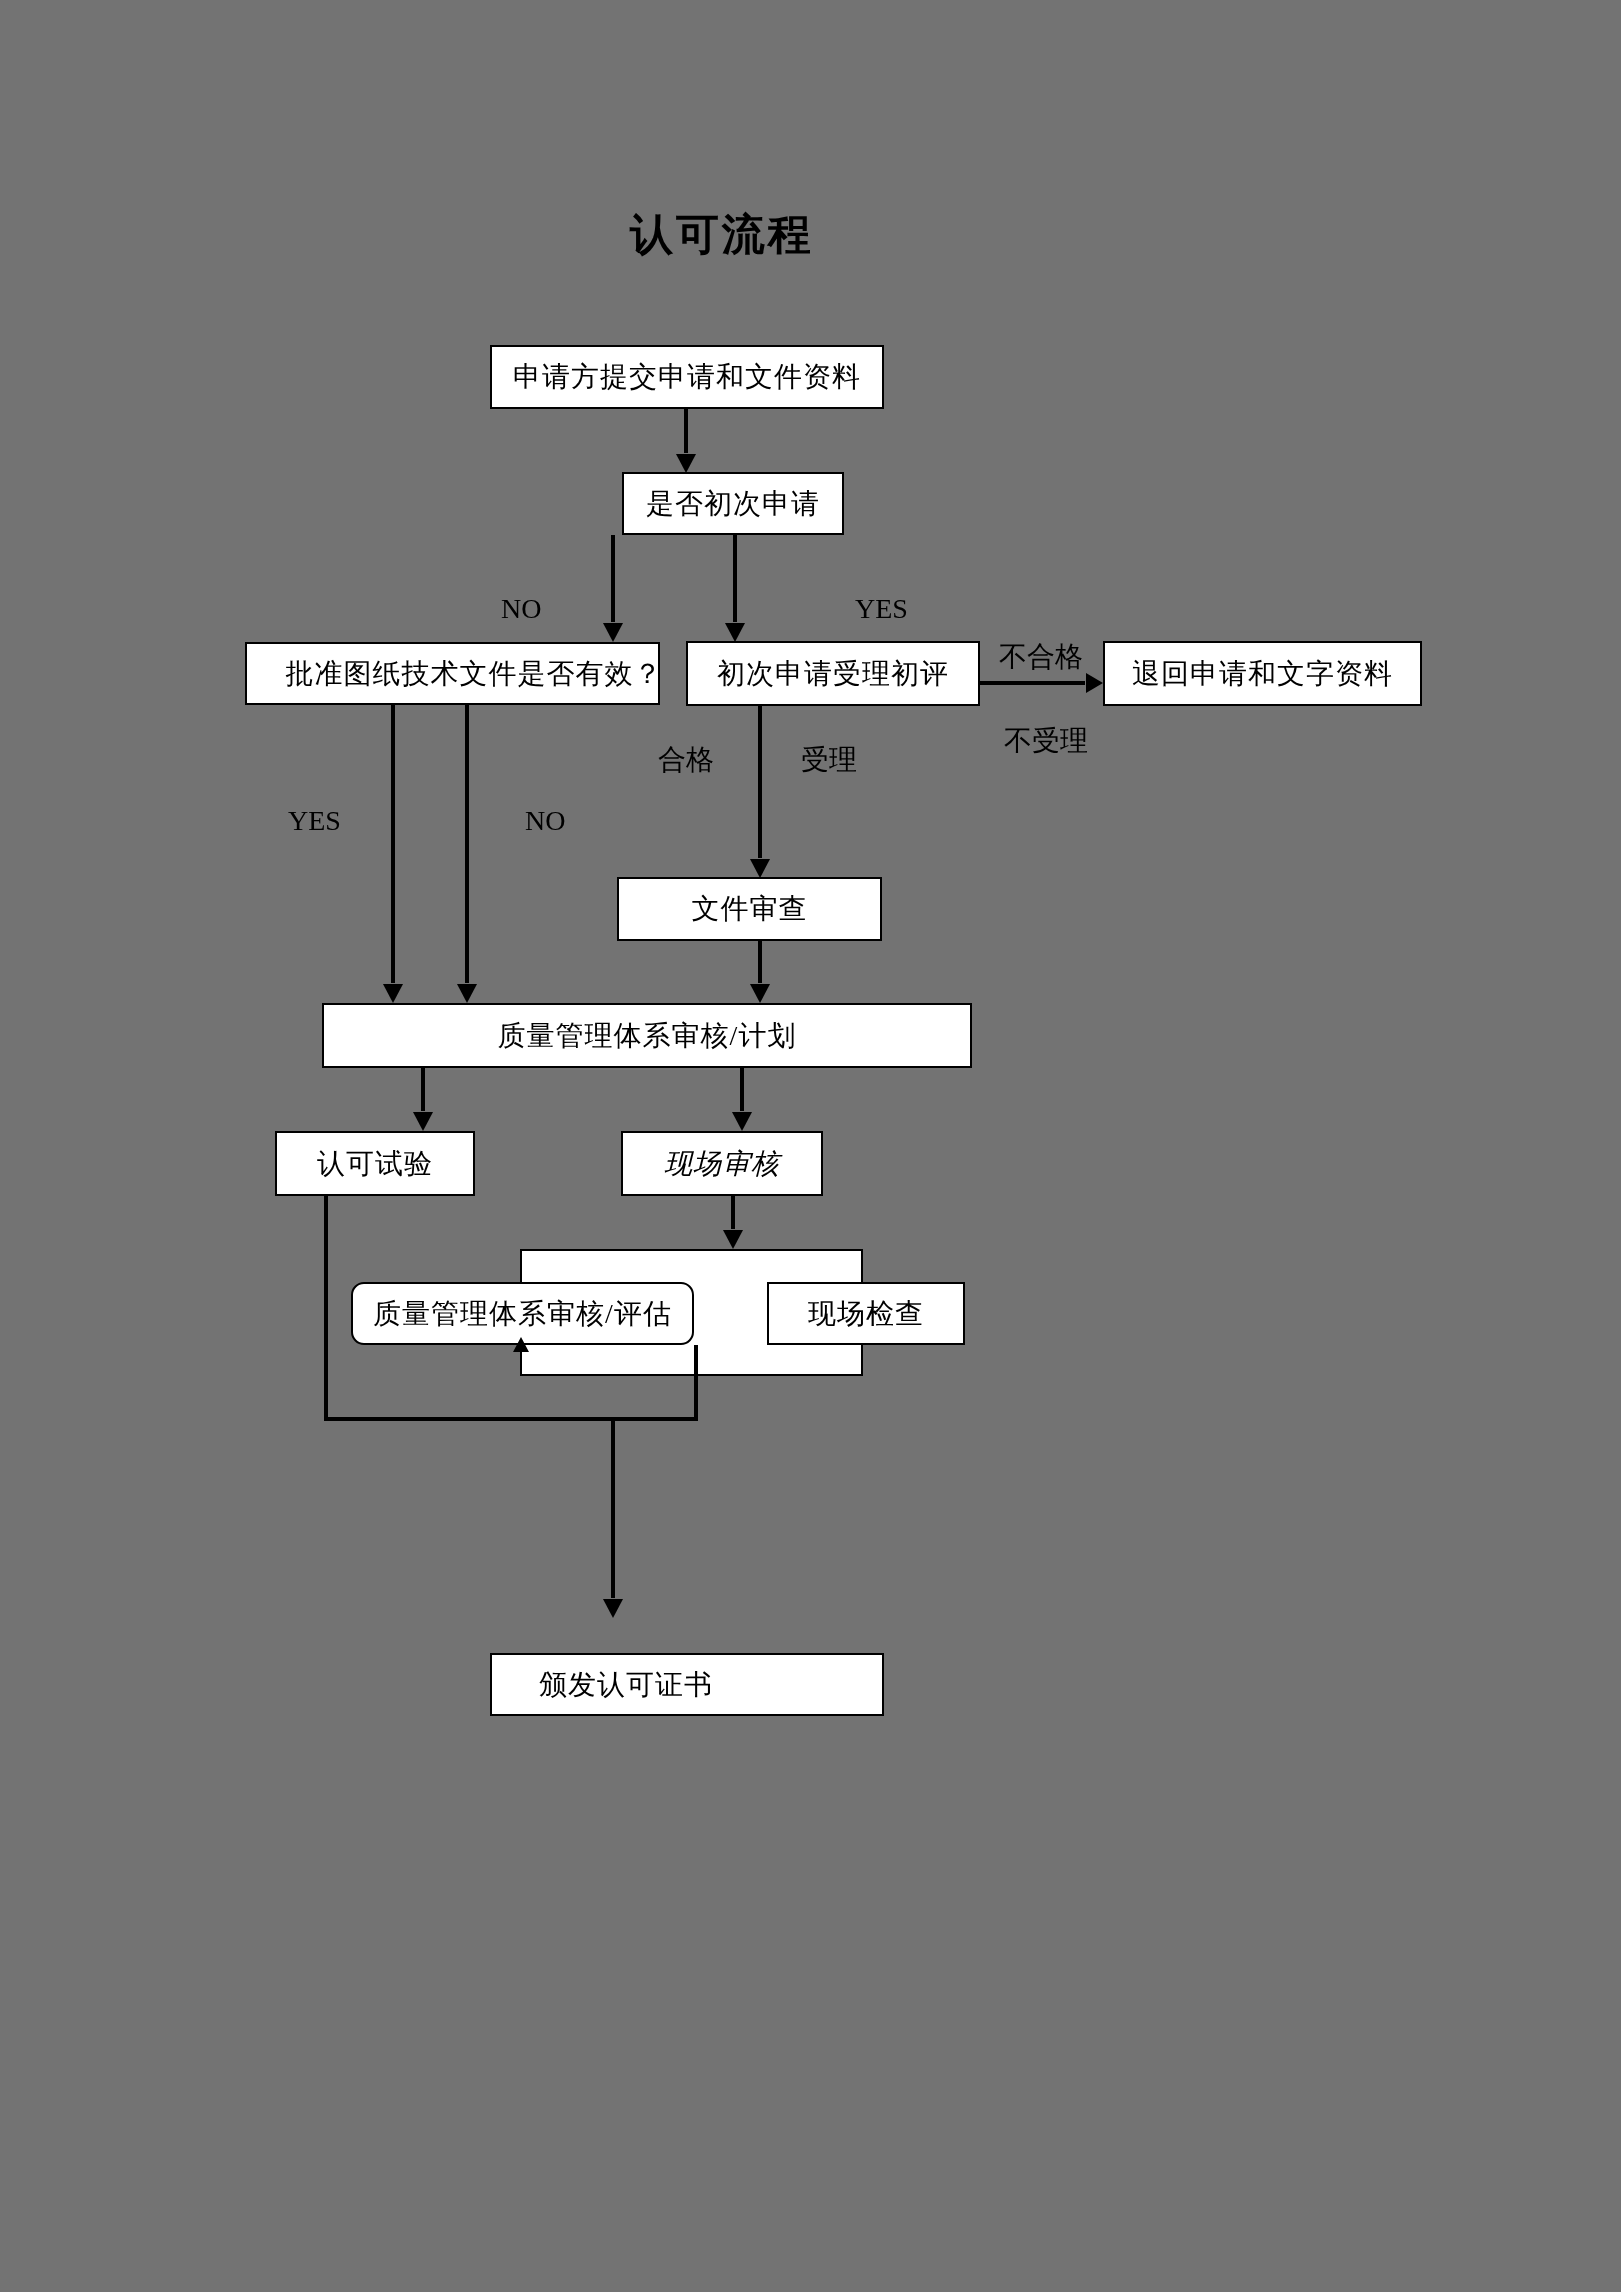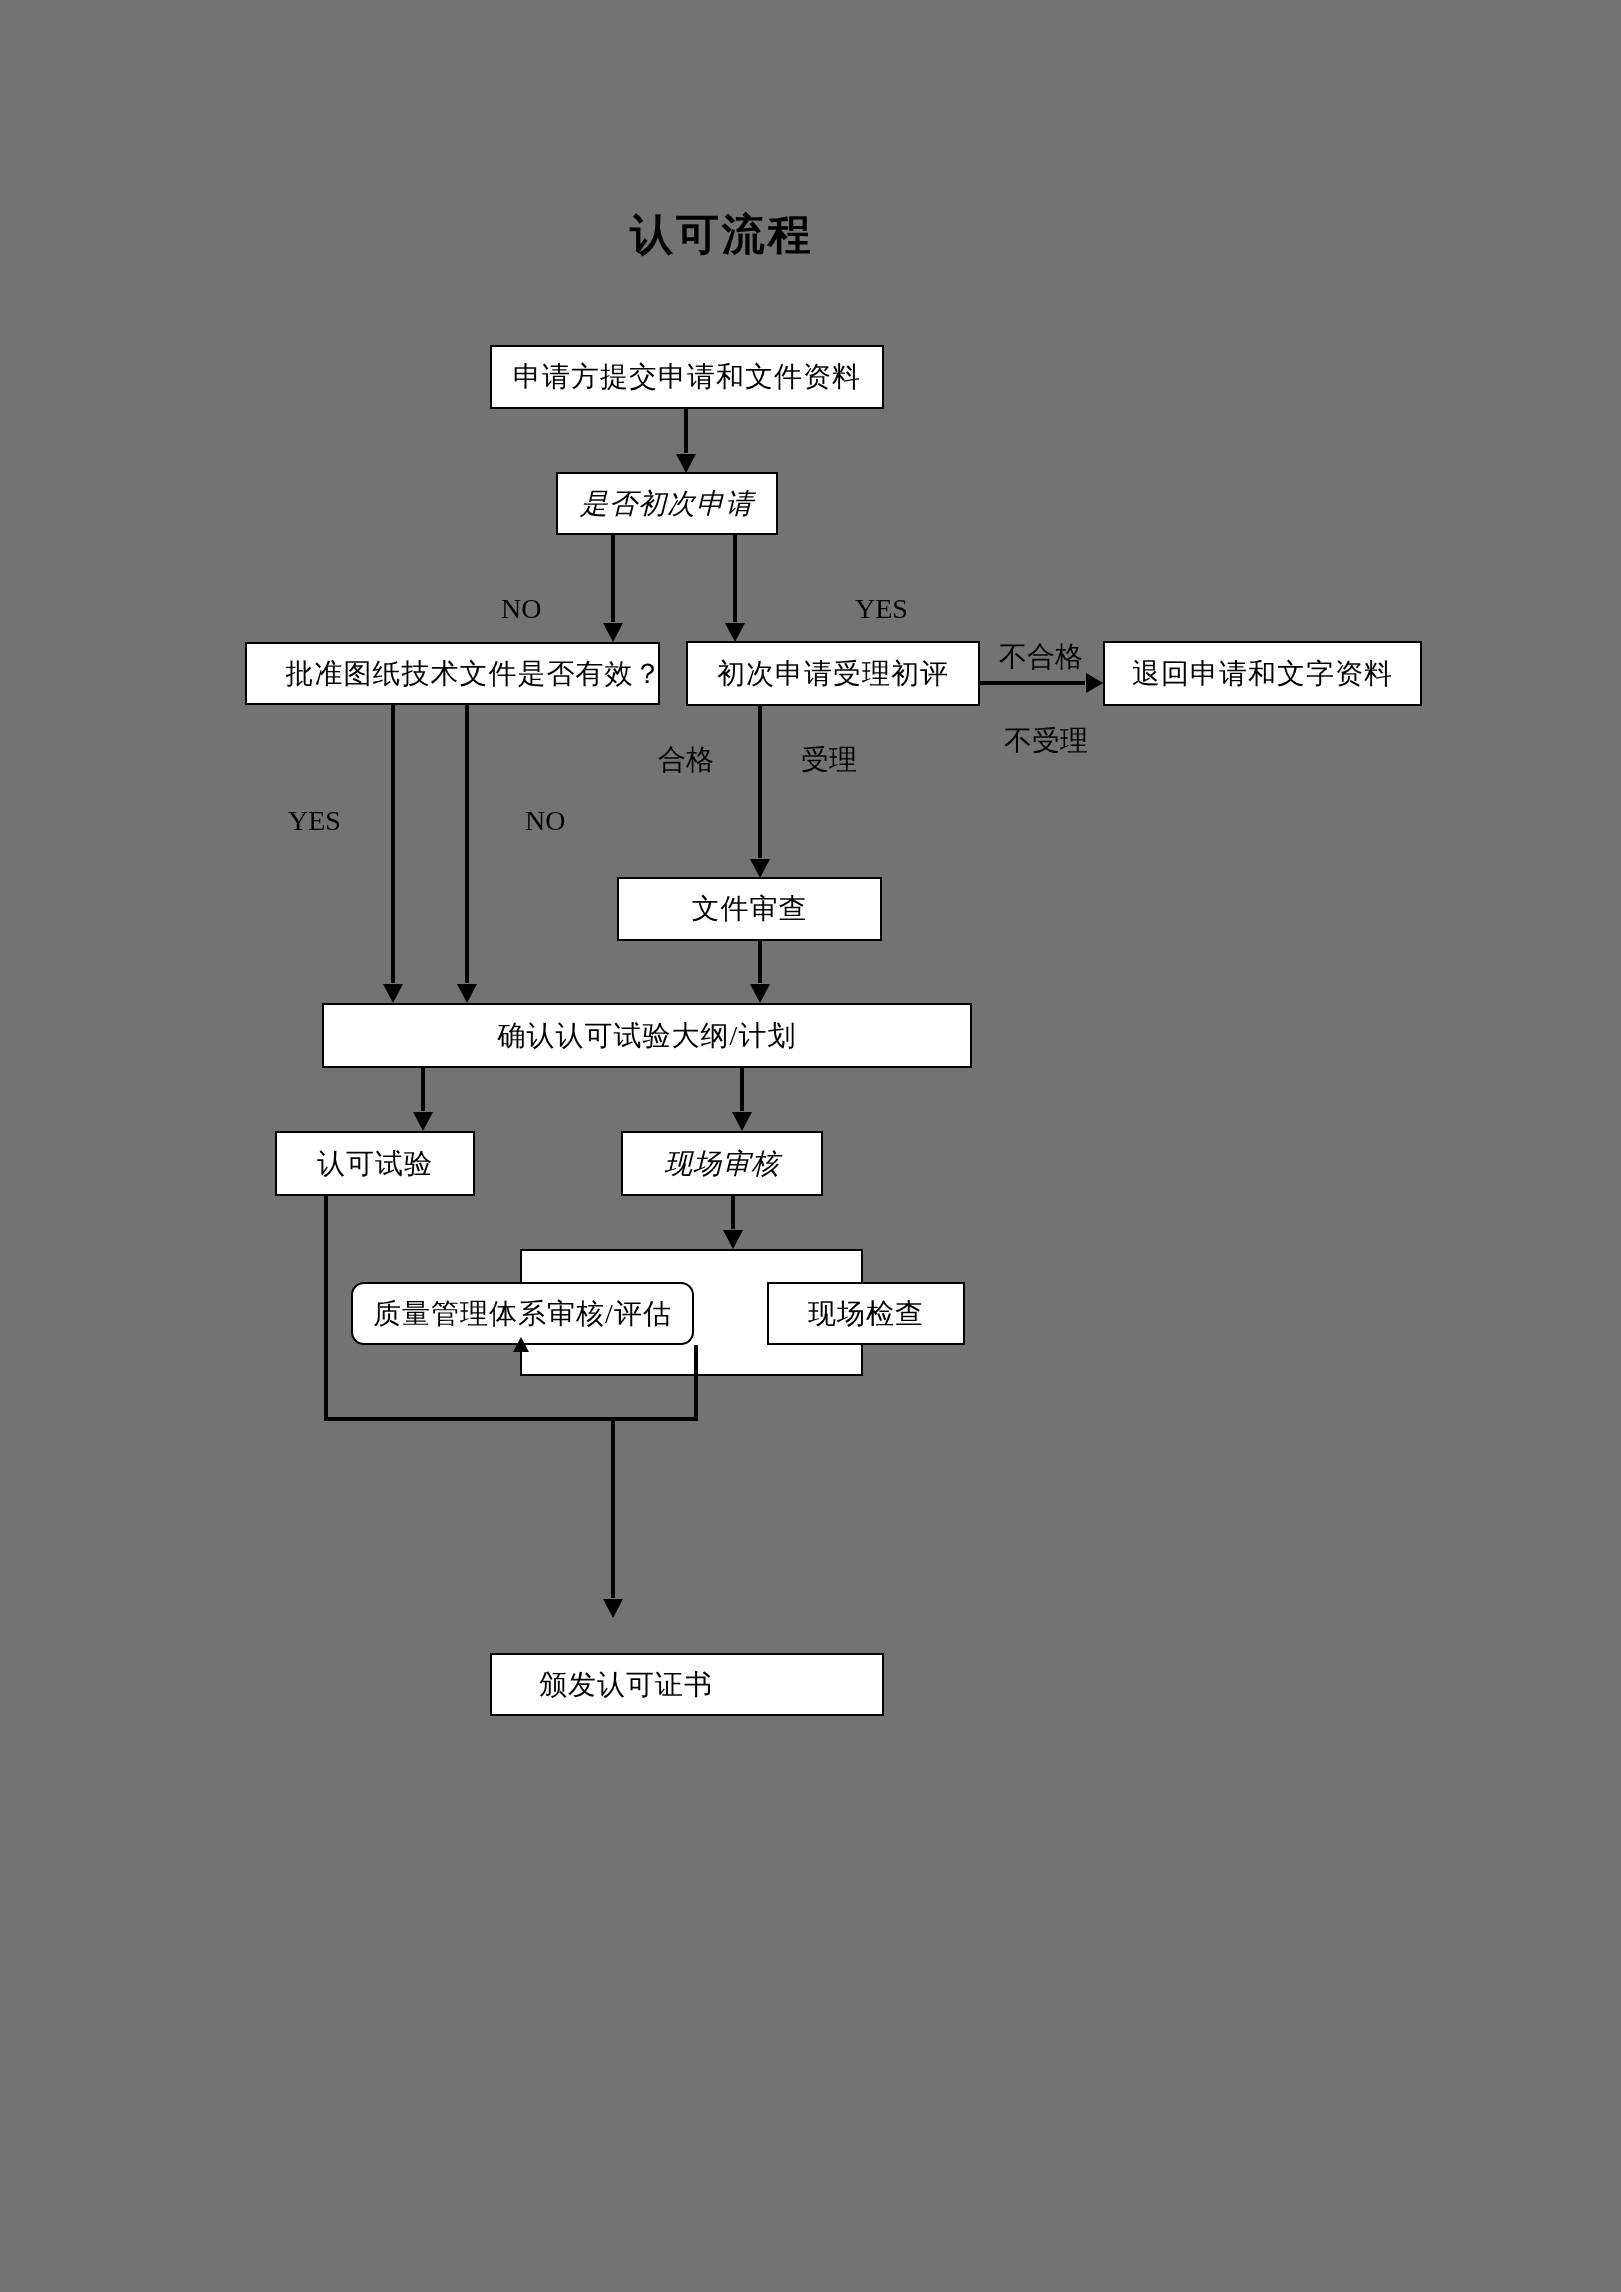--- a/index.html
+++ b/index.html
@@ -84,31 +84,31 @@
 </style>
 </head>
 <body>
 
 <div class="page">
 
   <div class="title" style="left:630px;top:206px;">认可流程</div>
 
   <div class="node" style="left:490px;top:345px;width:394px;height:64px;">申请方提交申请和文件资料</div>
 
-  <div class="node" style="left:556px;top:472px;width:222px;height:63px;font-style:italic;">是否初次申请</div>
+  <div class="node" style="left:622px;top:472px;width:222px;height:63px;">是否初次申请</div>
 
   <div class="node" style="left:245px;top:642px;width:415px;height:63px;padding-left:43px;">批准图纸技术文件是否有效？</div>
 
   <div class="node" style="left:686px;top:641px;width:294px;height:65px;">初次申请受理初评</div>
 
   <div class="node" style="left:1103px;top:641px;width:319px;height:65px;">退回申请和文字资料</div>
 
   <div class="node" style="left:617px;top:877px;width:265px;height:64px;">文件审查</div>
 
-  <div class="node" style="left:322px;top:1003px;width:650px;height:65px;">确认认可试验大纲/计划</div>
+  <div class="node" style="left:322px;top:1003px;width:650px;height:65px;">质量管理体系审核/计划</div>
 
   <div class="node" style="left:275px;top:1131px;width:200px;height:65px;">认可试验</div>
 
   <div class="node" style="left:621px;top:1131px;width:202px;height:65px;font-style:italic;">现场审核</div>
 
   <div class="node frame" style="left:520px;top:1249px;width:343px;height:127px;"></div>
 
   <div class="node" style="left:351px;top:1282px;width:343px;height:63px;border-radius:13px;">质量管理体系审核/评估</div>
 
   <div class="node" style="left:767px;top:1282px;width:198px;height:63px;">现场检查</div>

